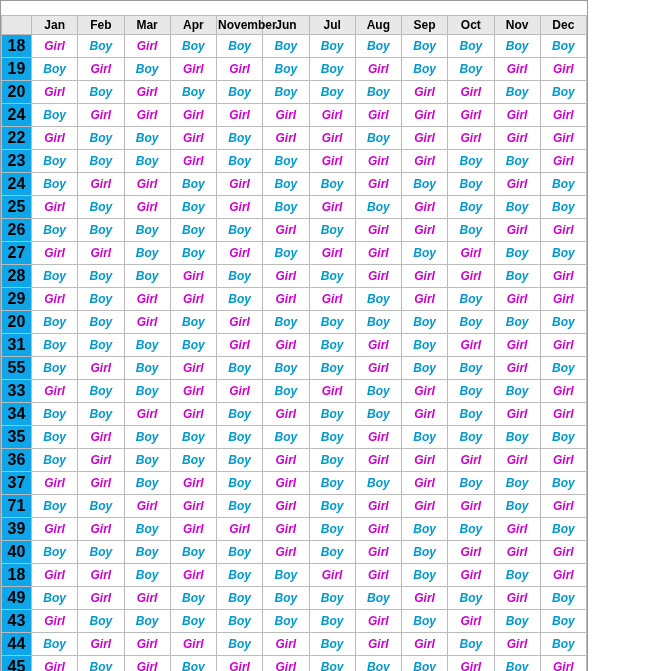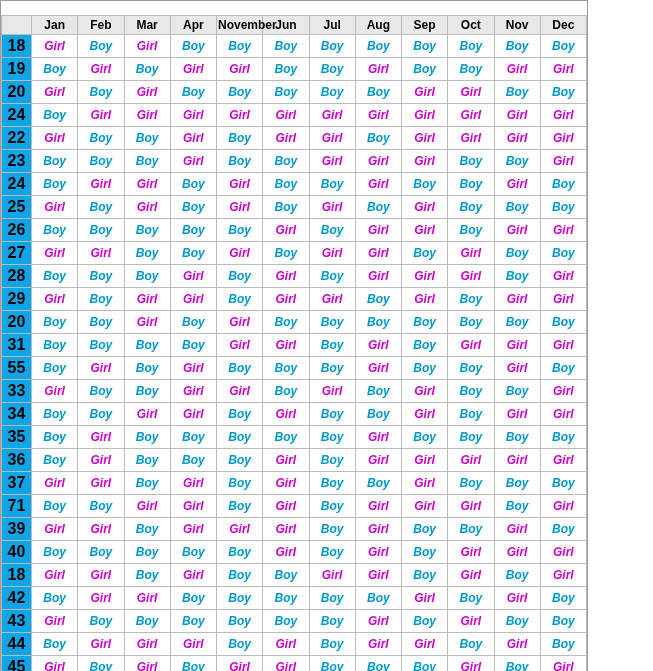--- a/index.html
+++ b/index.html
@@ -440,21 +440,21 @@
           <td><span class="boy">Boy</span></td>
           <td><span class="boy">Boy</span></td>
           <td><span class="girl">Girl</span></td>
           <td><span class="girl">Girl</span></td>
           <td><span class="boy">Boy</span></td>
           <td><span class="girl">Girl</span></td>
           <td><span class="boy">Boy</span></td>
           <td><span class="girl">Girl</span></td>
         </tr>
         <tr>
-          <td class="row-header">42</td>
+          <td class="row-header">49</td>
           <td><span class="boy">Boy</span></td>
           <td><span class="girl">Girl</span></td>
           <td><span class="girl">Girl</span></td>
           <td><span class="boy">Boy</span></td>
           <td><span class="boy">Boy</span></td>
           <td><span class="boy">Boy</span></td>
           <td><span class="boy">Boy</span></td>
           <td><span class="boy">Boy</span></td>
           <td><span class="girl">Girl</span></td>
           <td><span class="boy">Boy</span></td>

